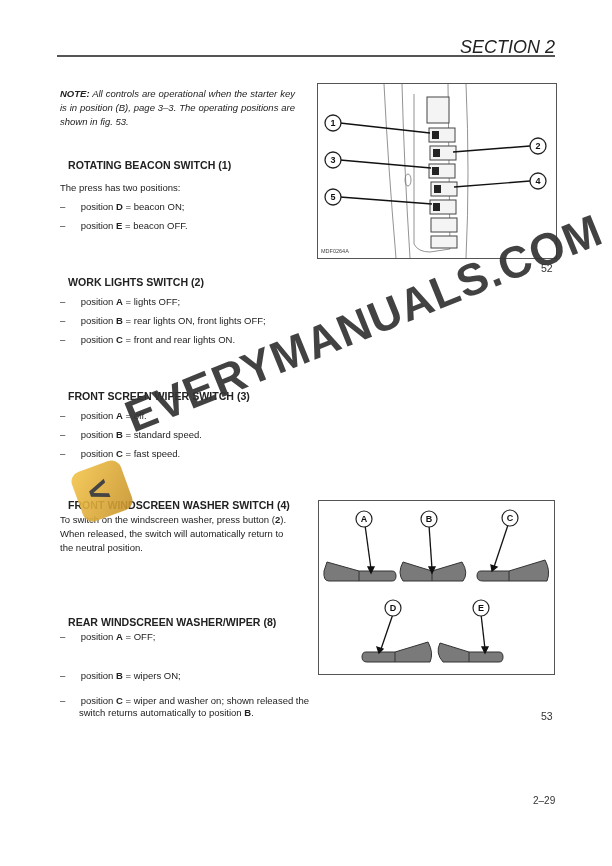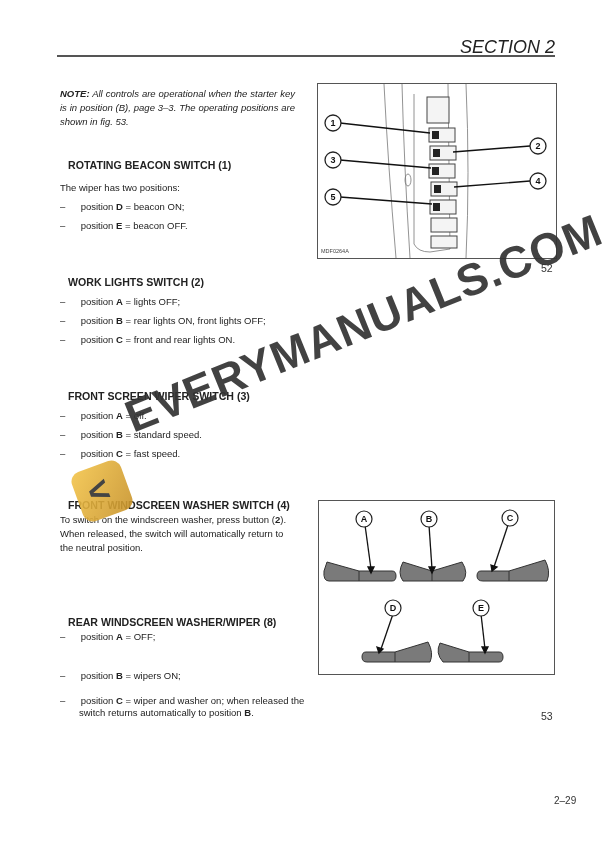--- a/index.html
+++ b/index.html
@@ -23,41 +23,41 @@
 </style>
 </head>
 <body>
 
 <div class="abs section-hdr">SECTION 2</div>
 <div class="abs rule"></div>
 
 <div class="abs txt note"><b>NOTE:</b><span> All controls are operational when the starter key is in position (B), page 3–3. The operating positions are shown in fig. 53.</span></div>
 
 <div class="abs h" style="top:159px">ROTATING BEACON SWITCH (1)</div>
-<div class="abs item" style="top:182px">The wiper has two positions:</div>
+<div class="abs item" style="top:182px">The press has two positions:</div>
 <div class="abs item" style="top:201px"><span class="dash">–</span>&nbsp;<span>position </span><b>D</b><span> = beacon ON;</span></div>
 <div class="abs item" style="top:220px"><span class="dash">–</span>&nbsp;<span>position </span><b>E</b><span> = beacon OFF.</span></div>
 
 <div class="abs h" style="top:276px">WORK LIGHTS SWITCH (2)</div>
 <div class="abs item" style="top:296px"><span class="dash">–</span>&nbsp;<span>position </span><b>A</b><span> = lights OFF;</span></div>
 <div class="abs item" style="top:315px"><span class="dash">–</span>&nbsp;<span>position </span><b>B</b><span> = rear lights ON, front lights OFF;</span></div>
 <div class="abs item" style="top:334px"><span class="dash">–</span>&nbsp;<span>position </span><b>C</b><span> = front and rear lights ON.</span></div>
 
 <div class="abs h" style="top:390px">FRONT SCREEN WIPER SWITCH (3)</div>
 <div class="abs item" style="top:410px"><span class="dash">–</span>&nbsp;<span>position </span><b>A</b><span> = off.</span></div>
 <div class="abs item" style="top:429px"><span class="dash">–</span>&nbsp;<span>position </span><b>B</b><span> = standard speed.</span></div>
 <div class="abs item" style="top:448px"><span class="dash">–</span>&nbsp;<span>position </span><b>C</b><span> = fast speed.</span></div>
 
 <div class="abs h" style="top:499px">FRONT WINDSCREEN WASHER SWITCH (4)</div>
 <div class="abs body" style="top:513px"><span>To switch on the windscreen washer, press button (</span><b>2</b><span>). When released, the switch will automatically return to the neutral position.</span></div>
 
 <div class="abs h" style="top:616px">REAR WINDSCREEN WASHER/WIPER (8)</div>
 <div class="abs item" style="top:631px"><span class="dash">–</span>&nbsp;<span>position </span><b>A</b><span> = OFF;</span></div>
 <div class="abs item" style="top:670px"><span class="dash">–</span>&nbsp;<span>position </span><b>B</b><span> = wipers ON;</span></div>
-<div class="abs item" style="top:695px;width:240px;line-height:12px;padding-left:19px;text-indent:-19px;"><span class="dash" style="text-indent:0">–</span>&nbsp;<span>position </span><b>C</b><span> = wiper and washer on; when released the switch returns automatically to position </span><b>B</b><span>.</span></div>
+<div class="abs item" style="top:695px;width:240px;line-height:12px;padding-left:19px;text-indent:-19px;"><span class="dash" style="text-indent:0">–</span>&nbsp;<span>position </span><b>C</b><span> = wiper and washer on; shown released the switch returns automatically to position </span><b>B</b><span>.</span></div>
 
 <div class="abs fig" style="left:317px;top:83px;width:238px;height:174px;">
   <svg width="238" height="174" viewBox="0 0 238 174">
     <g fill="none" stroke="#777" stroke-width="0.8">
       <path d="M66 0 Q70 80 78 174"></path>
       <path d="M84 0 Q86 80 92 174"></path>
       <path d="M96 10 L96 160 Q100 168 112 168 L132 165 L130 0"></path>
       <path d="M148 0 Q152 90 148 174"></path>
       <ellipse cx="90" cy="96" rx="3" ry="6"></ellipse>
     </g>
@@ -146,17 +146,17 @@
       <text x="45" y="21">A</text>
       <text x="110" y="21">B</text>
       <text x="191" y="20">C</text>
       <text x="74" y="110">D</text>
       <text x="162" y="110">E</text>
     </g>
   </svg>
 </div>
 <div class="abs fignum" style="left:541px;top:710px;">53</div>
 
-<div class="abs pagenum" style="left:554px;top:795px;">2–29</div>
+<div class="abs pagenum" style="left:533px;top:795px;">2–29</div>
 
 <div class="abs wm-logo"></div>
 <div class="abs wm-logo-glyph">&lt;</div>
 <div class="abs wm">EVERYMANUALS.COM</div>
 
 </body></html>

